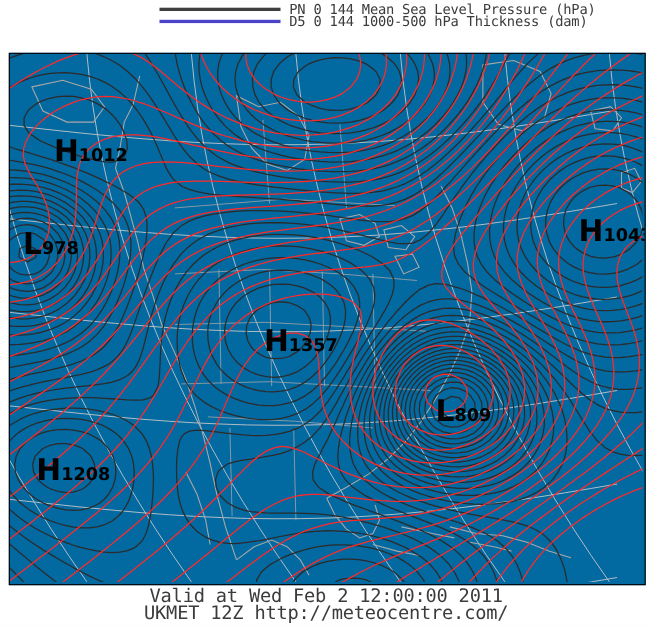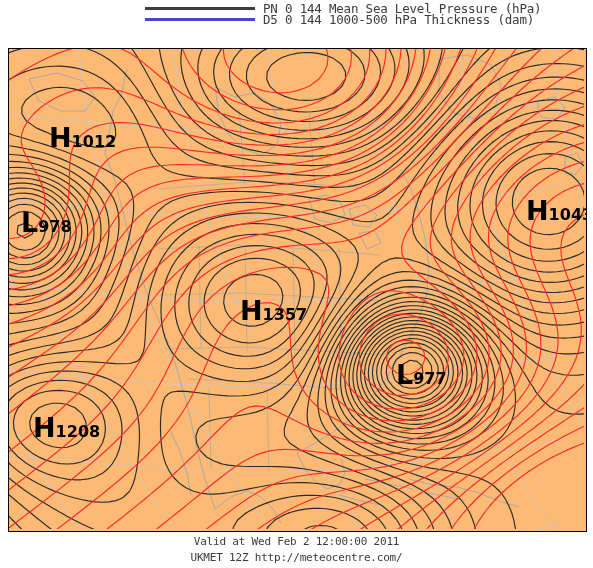--- a/index.html
+++ b/index.html
@@ -11,32 +11,32 @@
   #legend{position:absolute;left:0;top:0;width:593px;height:44px;margin-left:45px;}
   .leg-row{position:absolute;left:100px;height:14px;display:flex;align-items:center;}
   .leg-row:nth-child(1){top:1px;}
   .leg-row:nth-child(2){top:12px;}
   .leg-row:nth-child(3){top:29px;}
   .leg-line{width:110px;height:3px;margin-right:8px;flex:none;}
   .leg-txt{font-size:12.5px;color:#3b3b3b;white-space:nowrap;letter-spacing:-0.2px;}
 
   
   #map{position:absolute;left:8px;top:48px;width:577px;height:482px;
-       border:1px solid #000;background:#fdba74;overflow:hidden;}
+       border:1px solid #000;background:#0369a1;overflow:hidden;}
   #mapsvg{position:absolute;left:0;top:0;}
 
   
   .ctr{position:absolute;white-space:nowrap;color:#000;
        font-family:"DejaVu Sans","Liberation Sans",sans-serif;}
   .ctr .gl{font-size:27px;font-weight:bold;line-height:1;}
   .ctr .vl{font-size:16px;font-weight:bold;line-height:1;}
 
   
   #caption{position:absolute;left:0;top:534px;width:593px;text-align:center;
-           color:#3b3b3b;font-size:11px;line-height:16px;letter-spacing:-0.2px;}
+           color:#3b3b3b;font-size:17px;line-height:16px;letter-spacing:-0.2px;}
 </style>
 </head>
 <body>
 
 <div id="root">
 
   <div id="legend">
     <div class="leg-row">
       <span class="leg-line" style="background: rgb(63, 63, 63);"></span>
       <span class="leg-txt">PN 0 144 Mean Sea Level Pressure (hPa)</span>
@@ -528,21 +528,21 @@
           <path d="M 475.2 464.0 L 478.0 460.5 L 480.7 457.0"></path>
           <path d="M 470.4 471.0 L 471.0 470.1 L 475.2 464.0"></path>
           <path d="M 470.4 471.0 L 466.2 478.0 L 464.0 482.2 L 462.5 485.0 L 459.3 492.0 L 457.0 497.7 L 456.5 499.0 L 453.8 506.0 L 451.4 513.0 L 450.0 516.9 L 448.8 520.0"></path>
         </g>
       </svg>
     <div id="centers">
         <div class="ctr" style="left: 40px; top: 75px;"><span class="gl">H</span><span class="vl">1012</span></div>
         <div class="ctr" style="left: 12px; top: 160px;"><span class="gl">L</span><span class="vl">978</span></div>
         <div class="ctr" style="left: 231px; top: 248px;"><span class="gl">H</span><span class="vl">1357</span></div>
         <div class="ctr" style="left: 517px; top: 148px;"><span class="gl">H</span><span class="vl">1043</span></div>
-        <div class="ctr" style="left: 387px; top: 312px;"><span class="gl">L</span><span class="vl">977</span></div>
+        <div class="ctr" style="left: 387px; top: 312px;"><span class="gl">L</span><span class="vl">809</span></div>
         <div class="ctr" style="left: 24px; top: 365px;"><span class="gl">H</span><span class="vl">1208</span></div>
       </div>
     <div id="labels">
         <div style="position: absolute; left: 131px; top: 89px; color: rgb(43, 43, 43); font-size: 13px; font-family: &quot;DejaVu Sans&quot;, &quot;Liberation Sans&quot;, sans-serif; background: rgb(255, 255, 255); padding: 0px 1px; line-height: 1; white-space: nowrap; transform: rotate(0deg); transform-origin: left center;"></div>
         <div style="position: absolute; left: 398px; top: 112px; color: rgb(43, 43, 43); font-size: 13px; font-family: &quot;DejaVu Sans&quot;, &quot;Liberation Sans&quot;, sans-serif; background: rgb(255, 255, 255); padding: 0px 1px; line-height: 1; white-space: nowrap; transform: rotate(0deg); transform-origin: left center;"></div>
         <div style="position: absolute; left: 178px; top: 98px; color: rgb(43, 43, 43); font-size: 13px; font-family: &quot;DejaVu Sans&quot;, &quot;Liberation Sans&quot;, sans-serif; background: rgb(255, 255, 255); padding: 0px 1px; line-height: 1; white-space: nowrap; transform: rotate(-84deg); transform-origin: left center;"></div>
         <div style="position: absolute; left: 232px; top: 168px; color: rgb(43, 43, 43); font-size: 13px; font-family: &quot;DejaVu Sans&quot;, &quot;Liberation Sans&quot;, sans-serif; background: rgb(255, 255, 255); padding: 0px 1px; line-height: 1; white-space: nowrap; transform: rotate(6deg); transform-origin: left center;"></div>
         <div style="position: absolute; left: 305px; top: 200px; color: rgb(43, 43, 43); font-size: 13px; font-family: &quot;DejaVu Sans&quot;, &quot;Liberation Sans&quot;, sans-serif; background: rgb(255, 255, 255); padding: 0px 1px; line-height: 1; white-space: nowrap; transform: rotate(-86deg); transform-origin: left center;"></div>
         <div style="position: absolute; left: 178px; top: 207px; color: rgb(43, 43, 43); font-size: 13px; font-family: &quot;DejaVu Sans&quot;, &quot;Liberation Sans&quot;, sans-serif; background: rgb(255, 255, 255); padding: 0px 1px; line-height: 1; white-space: nowrap; transform: rotate(-84deg); transform-origin: left center;"></div>
         <div style="position: absolute; left: 338px; top: 222px; color: rgb(43, 43, 43); font-size: 13px; font-family: &quot;DejaVu Sans&quot;, &quot;Liberation Sans&quot;, sans-serif; background: rgb(255, 255, 255); padding: 0px 1px; line-height: 1; white-space: nowrap; transform: rotate(0deg); transform-origin: left center;"></div>

